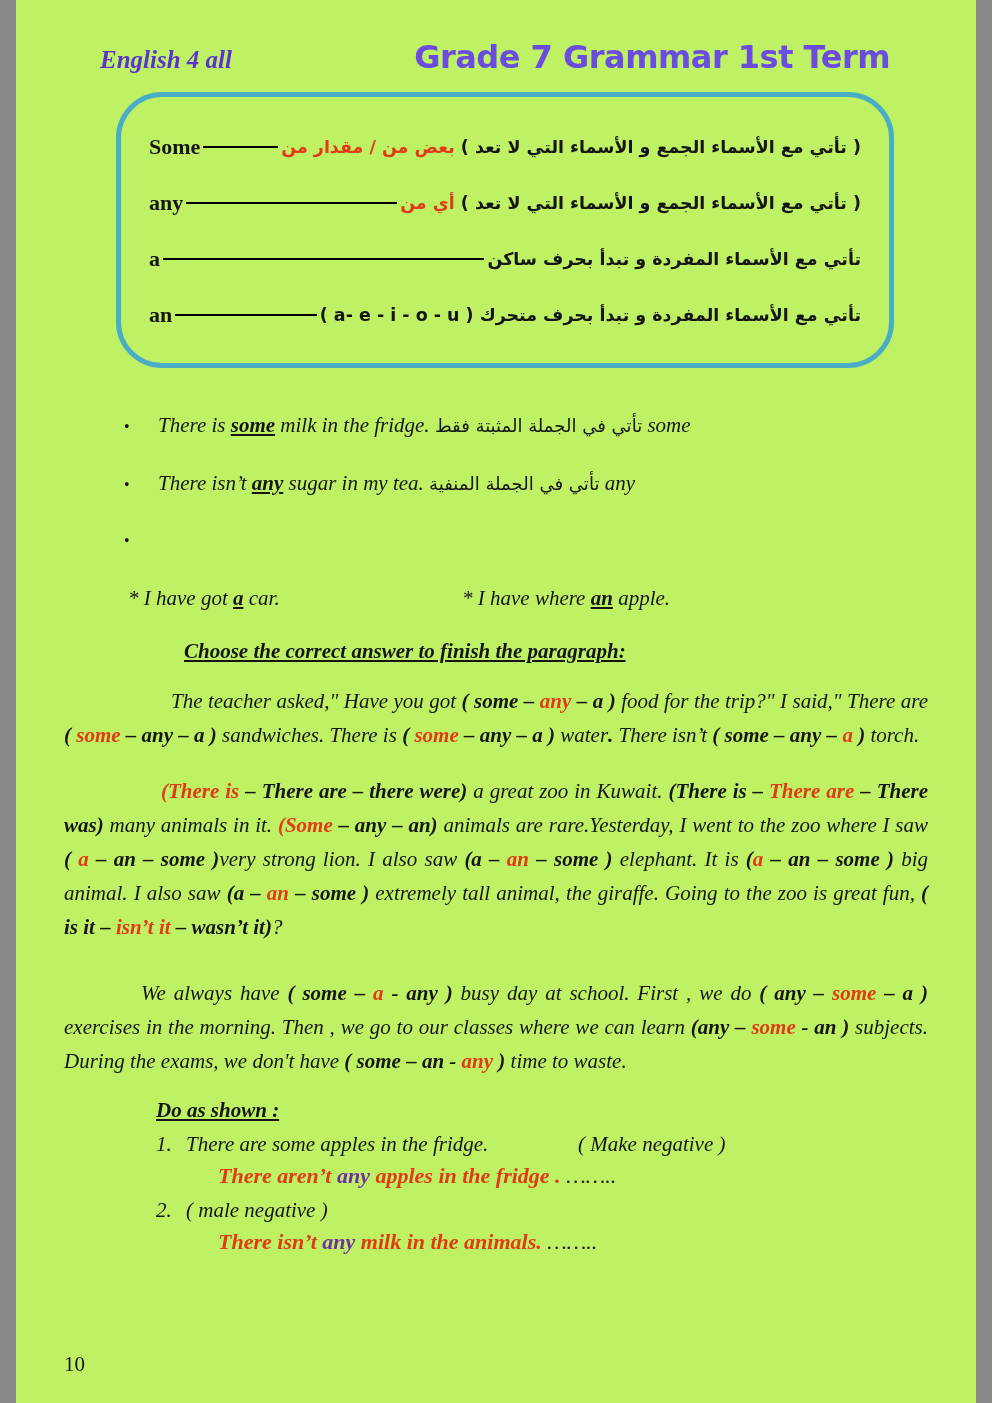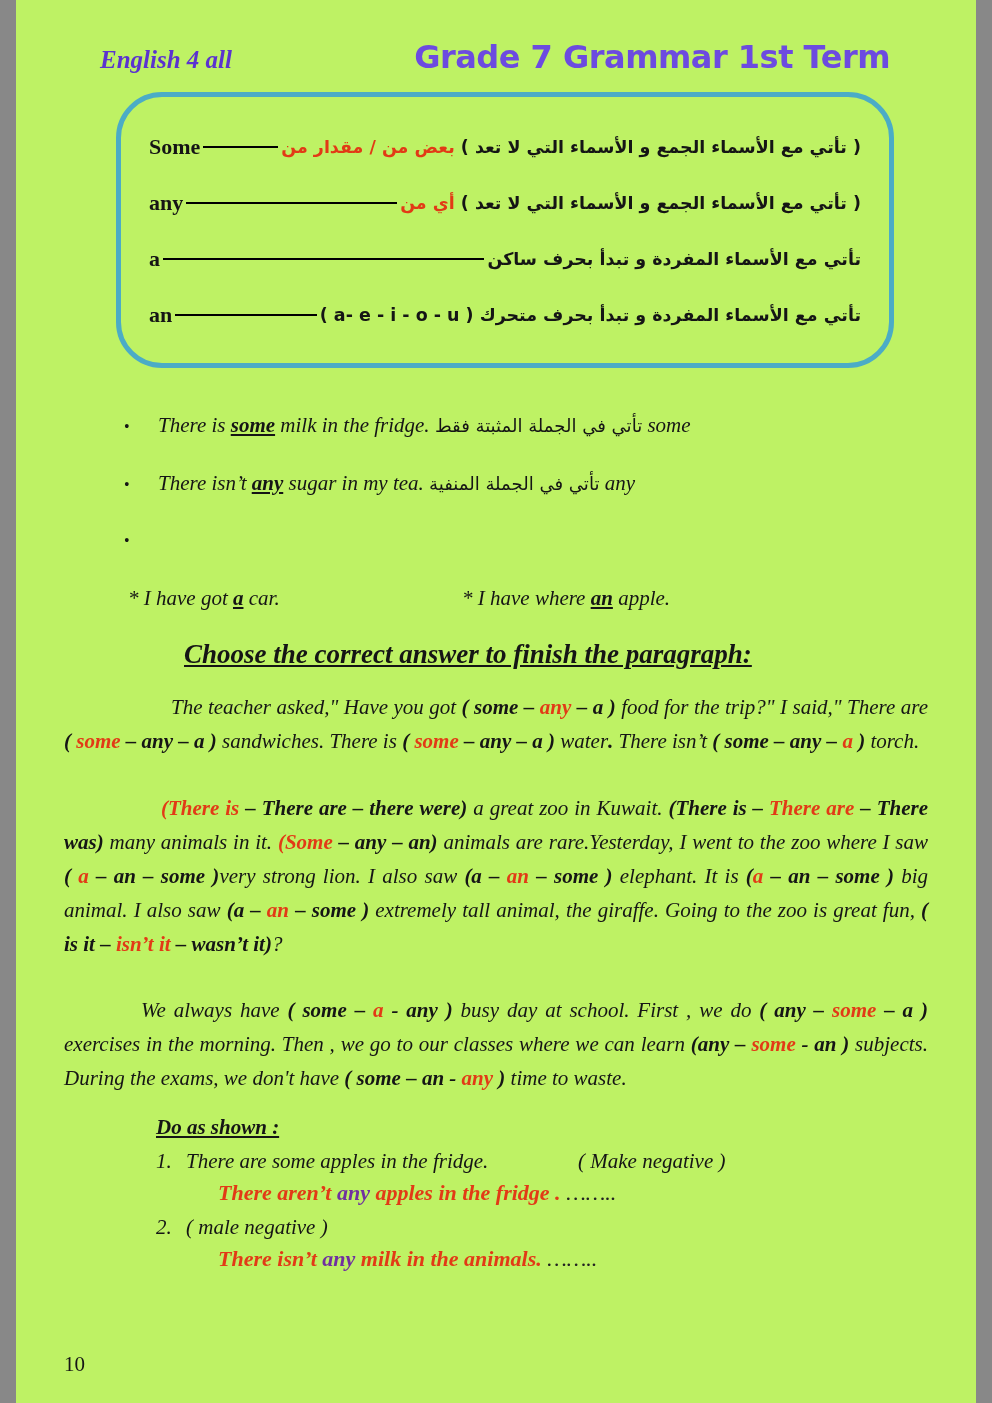--- a/index.html
+++ b/index.html
@@ -40,29 +40,29 @@
   
   .bullets{margin:42px 40px 0 108px;}
   .bullet{display:flex;align-items:baseline;margin-bottom:26px;font-style:italic;font-size:21px;line-height:30px;}
   .bullet-marker{width:34px;font-size:16px;font-style:normal;}
   
   .examples{display:flex;margin:30px 40px 0 112px;font-style:italic;font-size:21px;}
   .example-left{width:334px;}
   
   .section-heading{
     margin:28px 0 0 168px;
-    font-size:27px;font-weight:bold;font-style:italic;text-decoration:underline;
+    font-size:21px;font-weight:bold;font-style:italic;text-decoration:underline;
   }
   .para{
     margin:20px 48px 0 48px;
     font-style:italic;font-size:21px;line-height:34px;
     text-align:justify;
   }
   .para-1{text-indent:107px;}
-  .para-2{margin-top:33px;text-indent:97px;}
+  .para-2{margin-top:22px;text-indent:97px;}
   .para-3{margin-top:32px;text-indent:77px;}
   
   .do-shown{margin:20px 48px 0 140px;font-size:21px;}
   .do-heading{font-weight:bold;font-style:italic;text-decoration:underline;display:inline-block;}
   .do-item{margin-top:9px;font-style:italic;}
   .do-q-row{display:flex;}
   .do-num{width:30px;}
   .do-q{width:392px;}
   .do-instr{white-space:nowrap;}
   .do-a{margin:6px 0 2px 62px;font-size:22px;}

